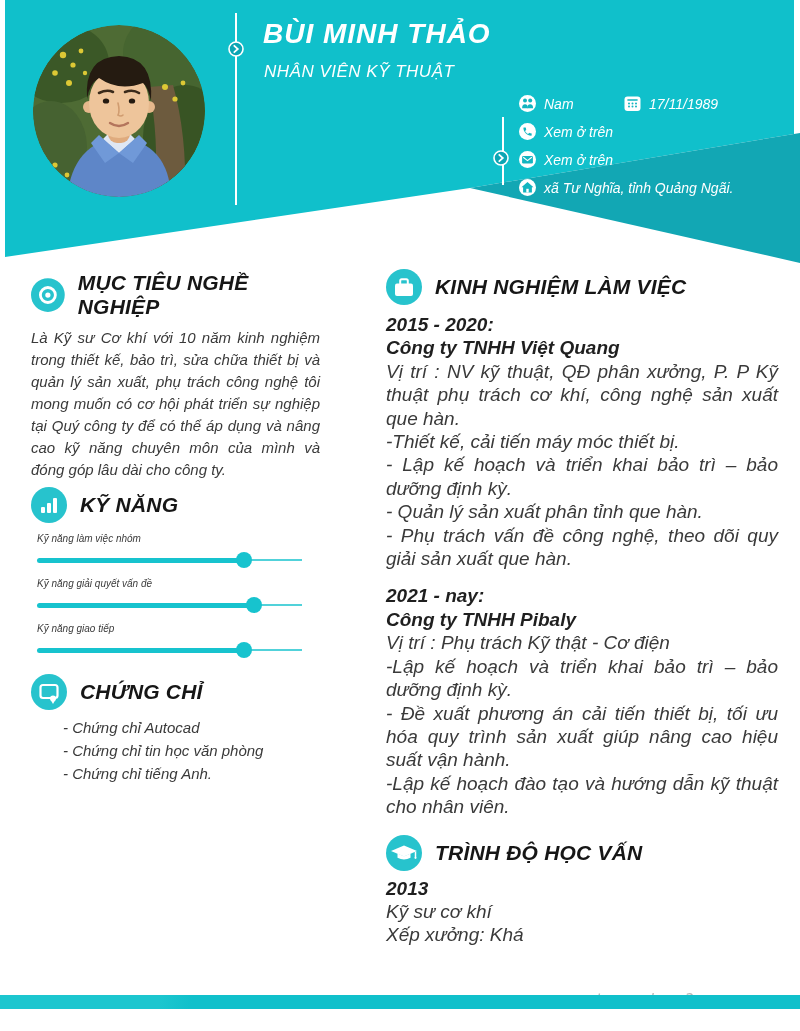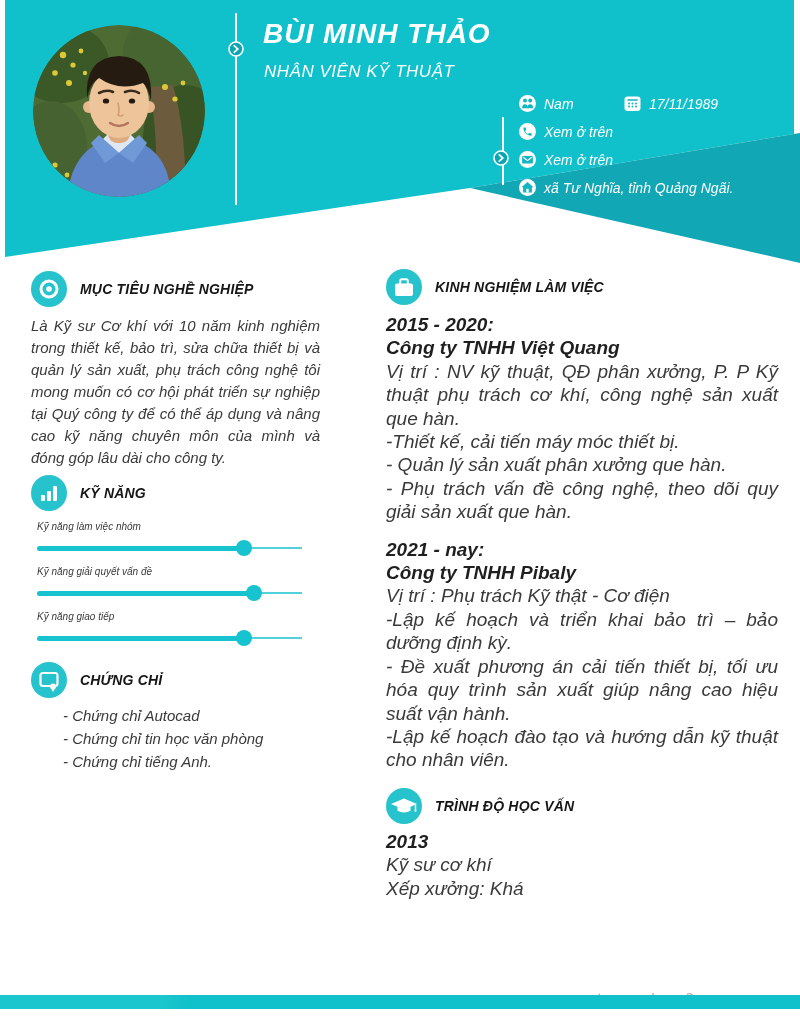--- a/index.html
+++ b/index.html
@@ -22,21 +22,21 @@
   .ci-gender{left:519px;top:95px;}
   .ci-dob{left:624px;top:95px;}
   .ci-phone{left:519px;top:123px;}
   .ci-email{left:519px;top:151px;}
   .ci-address{left:519px;top:179px;}
 
   
   .col-left{position:absolute;left:31px;top:271px;width:289px;}
   .col-right{position:absolute;left:386px;top:269px;width:392px;}
   .sec-head{display:flex;align-items:center;gap:13px;}
-  .sec-title{font-size:14px;font-weight:bold;color:#161616;letter-spacing:.2px;}
+  .sec-title{font-size:21px;font-weight:bold;color:#161616;letter-spacing:.2px;}
   .objective-text{margin-top:8px;font-size:15px;line-height:22px;text-align:justify;}
 
   .skills-head{margin-top:6px;}
   .skill{margin-top:8px;}
   .skill-label{font-size:10px;line-height:16px;margin:5px 0 5px 6px;}
   .slider{position:relative;width:265px;height:16px;margin-left:6px;}
   .slider .fill{position:absolute;left:0;top:6px;height:5px;border-radius:3px;background:var(--slider);}
   .slider .rest{position:absolute;right:0;top:7px;height:2px;background:var(--slider);opacity:.75;}
   .slider .thumb{position:absolute;top:0;width:16px;height:16px;border-radius:50%;background:var(--slider);}
 
@@ -251,21 +251,22 @@
         <rect x="14.2" y="10.2" width="7.6" height="6" rx="1.5" fill="none" stroke="#fff" stroke-width="2"></rect>
       </svg>
       <span class="sec-title">KINH NGHIỆM LÀM VIỆC</span>
     </div>
 
     <div class="job">
       <div class="job-line bold-line">2015 - 2020:</div>
       <div class="job-line bold-line">Công ty TNHH Việt Quang</div>
       <div class="job-line just">Vị trí : NV kỹ thuật, QĐ phân xưởng, P. P Kỹ thuật phụ trách cơ khí, công nghệ sản xuất que hàn.</div>
       <div class="job-line just">-Thiết kế, cải tiến máy móc thiết bị.</div>
-      <div class="job-line just">- Quản lý sản xuất phân xưởng que hàn.</div>
+      <div class="job-line just">- Lập kế hoạch và triển khai bảo trì – bảo dưỡng định kỳ.</div>
+      <div class="job-line just">- Quản lý sản xuất phân tỉnh que hàn.</div>
       <div class="job-line just">- Phụ trách vấn đề công nghệ, theo dõi quy giải sản xuất que hàn.</div>
     </div>
 
     <div class="job job2">
       <div class="job-line bold-line">2021 - nay:</div>
       <div class="job-line bold-line">Công ty TNHH Pibaly</div>
       <div class="job-line just">Vị trí : Phụ trách Kỹ thật - Cơ điện</div>
       <div class="job-line just">-Lập kế hoạch và triển khai bảo trì – bảo dưỡng định kỳ.</div>
       <div class="job-line just">- Đề xuất phương án cải tiến thiết bị, tối ưu hóa quy trình sản xuất giúp nâng cao hiệu suất vận hành.</div>
       <div class="job-line just">-Lập kế hoạch đào tạo và hướng dẫn kỹ thuật cho nhân viên.</div>

